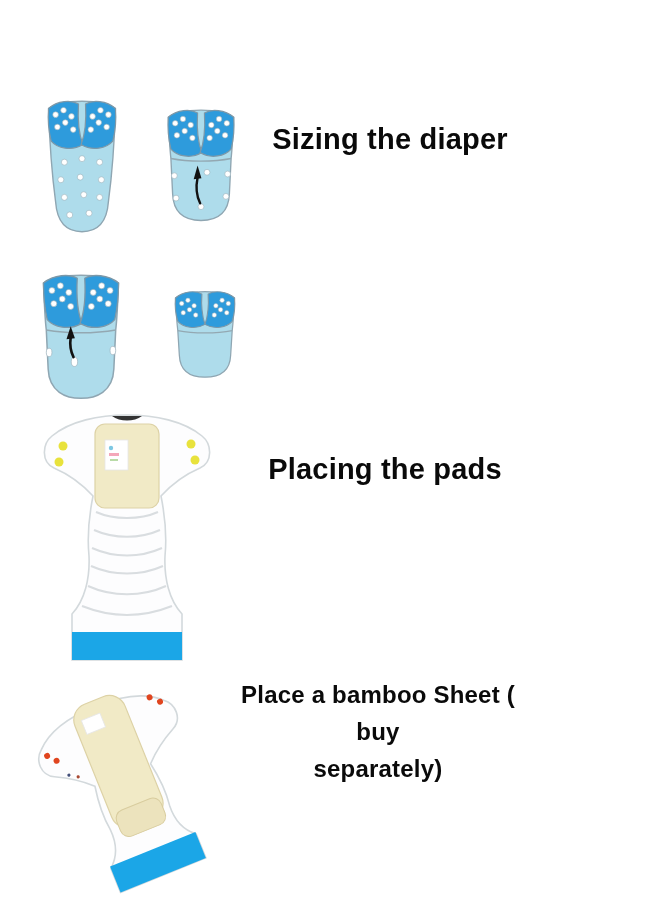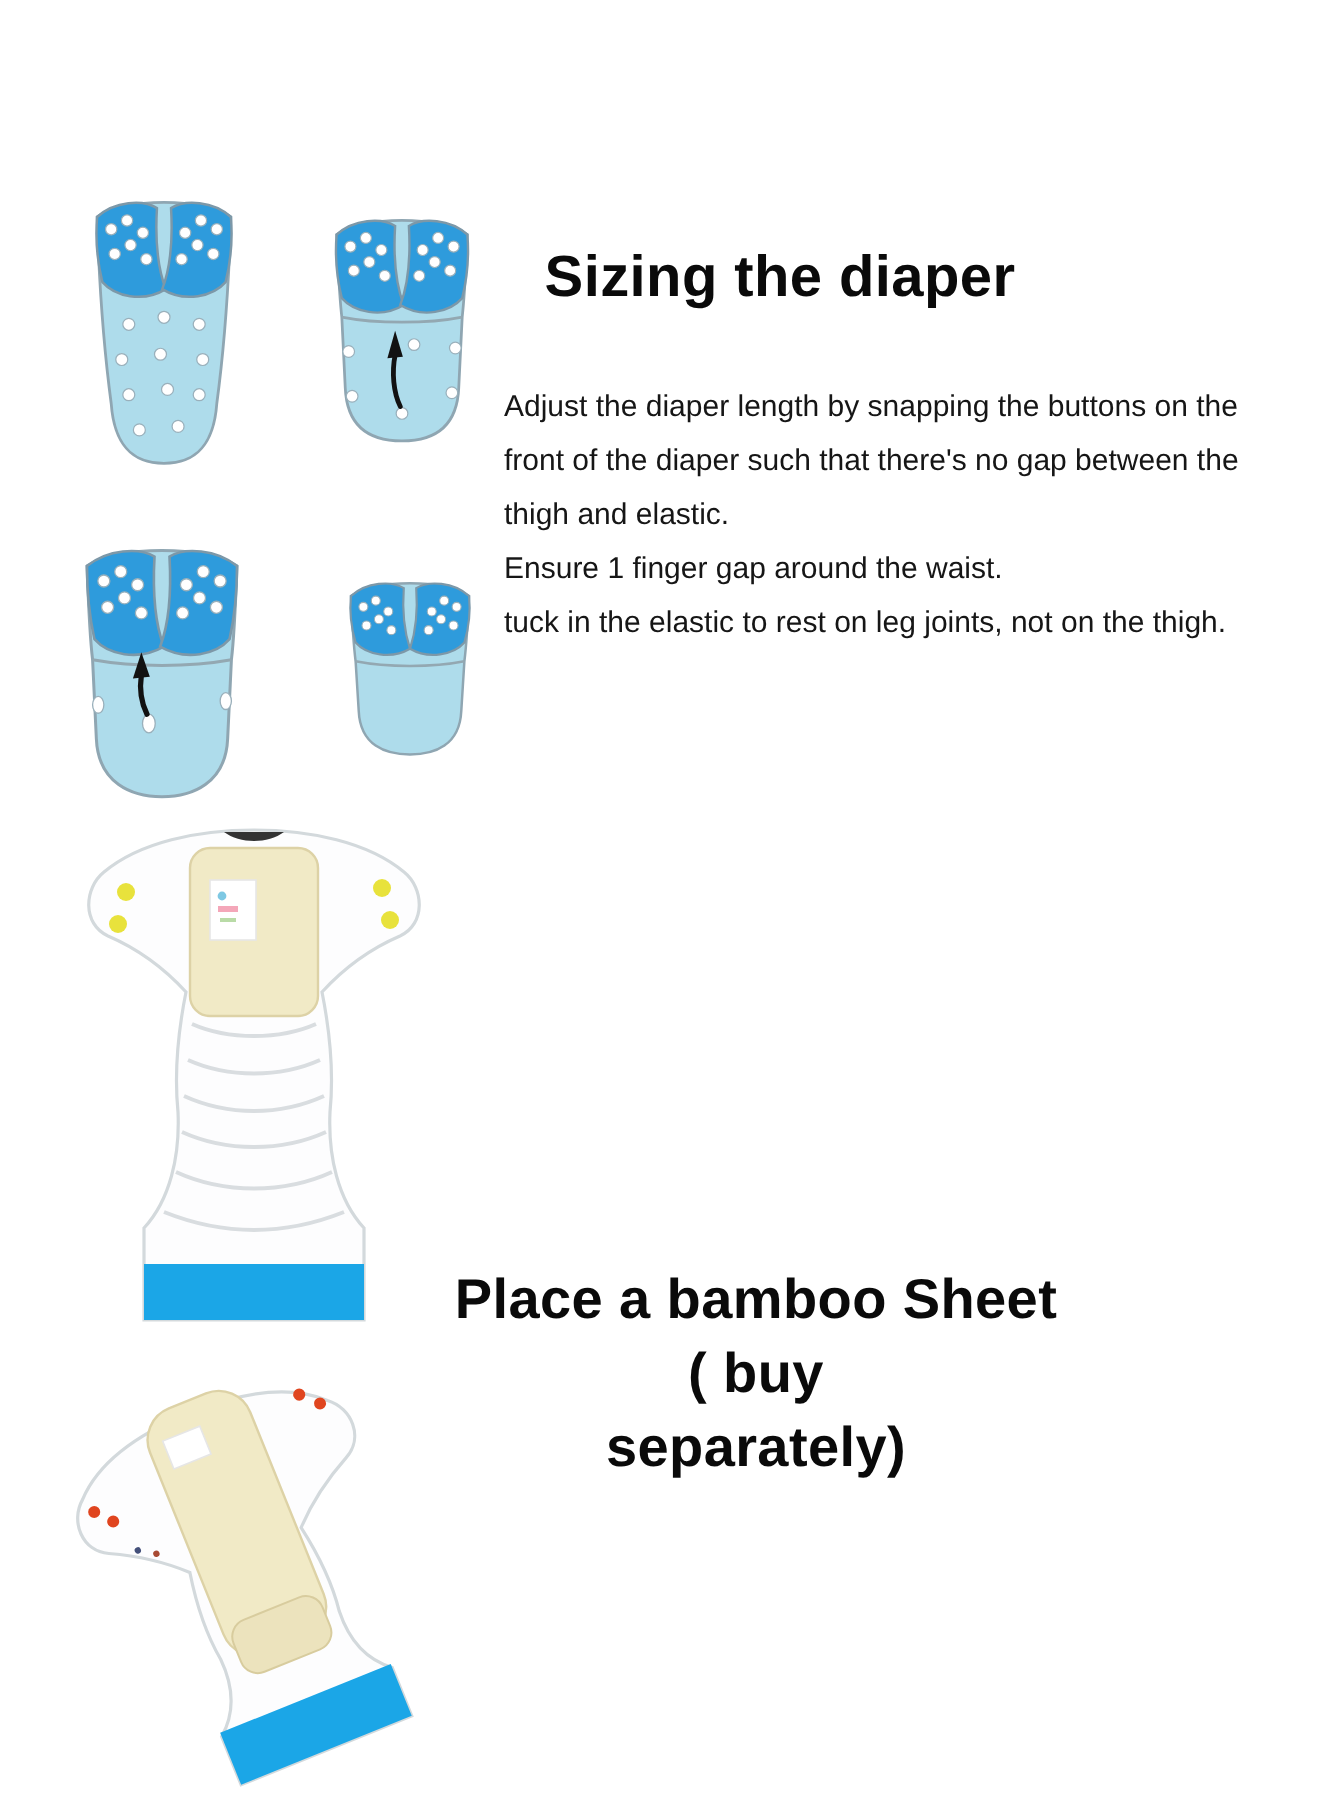--- a/index.html
+++ b/index.html
@@ -3,21 +3,21 @@
 <meta charset="utf-8">
 <style>
   html,body{margin:0;padding:0;background:#fff;}
   .canvas{position:relative;width:660px;height:900px;background:var(--background,#fff);
           font-family:"Liberation Sans","DejaVu Sans",sans-serif;overflow:hidden;border-radius:21px;}
   .fig{position:absolute;overflow:visible;}
   .heading{position:absolute;font-weight:bold;color:var(--heading_text,#0a0a0a);
            text-align:center;white-space:pre-line;letter-spacing:.2px;}
   #h-sizing{left:248px;top:122px;width:284px;font-size:29px;line-height:34px;}
   #h-pads{left:253px;top:452px;width:264px;font-size:29px;line-height:34px;}
-  #h-bamboo{left:226px;top:631px;width:304px;font-size:28px;line-height:37px;}
+  #h-bamboo{left:226px;top:676px;width:304px;font-size:24px;line-height:37px;}
   .para{position:absolute;color:var(--body_text,#161616);font-size:15px;
         line-height:27px;white-space:pre;}
   #p-sizing{left:252px;top:190px;}
   #p-pads{left:256px;top:534px;line-height:28px;}
   #p-bamboo{left:238px;top:767px;line-height:28px;}
   
   .dbody{fill:var(--body_blue,#aedceb);stroke:#8fa6b2;stroke-width:1.6;}
   .wing{fill:var(--wing_blue,#2e9bdc);stroke:#7d98a8;stroke-width:1.4;}
   .seam{fill:none;stroke:#93a8b2;stroke-width:1.6;}
   .dot{fill:#fff;stroke:#9ab0bb;stroke-width:.7;}
@@ -149,25 +149,20 @@
       <circle class="dot" cx="80" cy="25" r="2.9"></circle>
         <circle class="dot" cx="72" cy="21" r="2.9"></circle>
       <circle class="dot" cx="64" cy="28" r="2.9"></circle>
         <circle class="dot" cx="78" cy="37" r="2.9"></circle>
       <circle class="dot" cx="70" cy="33" r="2.9"></circle>
         <circle class="dot" cx="62" cy="40" r="2.9"></circle>
     </g>
   </svg>
 
   <div class="heading" id="h-sizing">Sizing the diaper</div>
-  <div class="para" id="p-sizing">Adjust the diaper length by snapping the buttons on the
-front of the diaper such that there's no gap between the
-thigh and elastic.
-Ensure 1 finger gap around the waist.
-tuck in the elastic to rest on leg joints, not on the thigh.</div>
 
   <svg class="fig" style="left:36px;top:412px;width:182px;height:252px" viewBox="0 0 182 252">
     <path class="photo-white" d="M16,24 C6,32 5,50 18,56 C32,62 46,72 57,84 C53,104 51,124 53,144 C54,166 49,188 36,202 L36,248 L146,248 L146,202 C133,188 128,166 129,144 C131,124 129,104 125,84 C136,72 150,62 164,56 C177,50 176,32 166,24 C148,9 119,3 91,3 C63,3 34,9 16,24 Z"></path>
     <path d="M76,4 C84,10 98,10 106,4 Z" fill="#333"></path>
     <rect class="pad" x="59" y="12" width="64" height="84" rx="10"></rect>
     <g>
       <rect class="label" x="69" y="28" width="23" height="30"></rect>
       <circle cx="75" cy="36" r="2.2" fill="#7ec8e3"></circle>
       <rect x="73" y="41" width="10" height="3" fill="#f4a7b9"></rect>
       <rect x="74" y="47" width="8" height="2" fill="#b9dba7"></rect>
@@ -182,20 +177,21 @@
     </g>
     <g>
       <circle class="snap-y" cx="27" cy="34" r="4.5"></circle>
         <circle class="snap-y" cx="23" cy="50" r="4.5"></circle>
       <circle class="snap-y" cx="155" cy="32" r="4.5"></circle>
         <circle class="snap-y" cx="159" cy="48" r="4.5"></circle>
     </g>
     <path class="band" d="M36,220 L146,220 L146,248 L36,248 Z"></path>
   </svg>
 
+  <div class="heading" id="h-pads">Placing the pads</div>
 
   <div class="heading" id="h-bamboo">Place a bamboo Sheet ( buy
 separately)</div>
 
   <svg class="fig" style="left:12px;top:690px;width:244px;height:205px" viewBox="0 0 244 205">
     <g transform="translate(20,-22) rotate(-22 96 120)">
       <path class="photo-white" d="M30,52 C20,60 20,76 32,82 C44,88 56,96 66,106 C63,122 62,138 64,152 C65,168 60,180 50,188 L50,214 L142,214 L142,188 C132,180 127,168 128,152 C130,138 129,122 126,106 C136,96 148,88 160,82 C172,76 172,60 162,52 C148,38 124,32 96,32 C68,32 44,38 30,52 Z"></path>
       <path class="band" d="M50,186 L142,186 L142,214 L50,214 Z"></path>
       <rect class="pad" x="70" y="26" width="54" height="132" rx="17"></rect>
       <rect class="padfold" x="73" y="138" width="48" height="28" rx="9"></rect>

